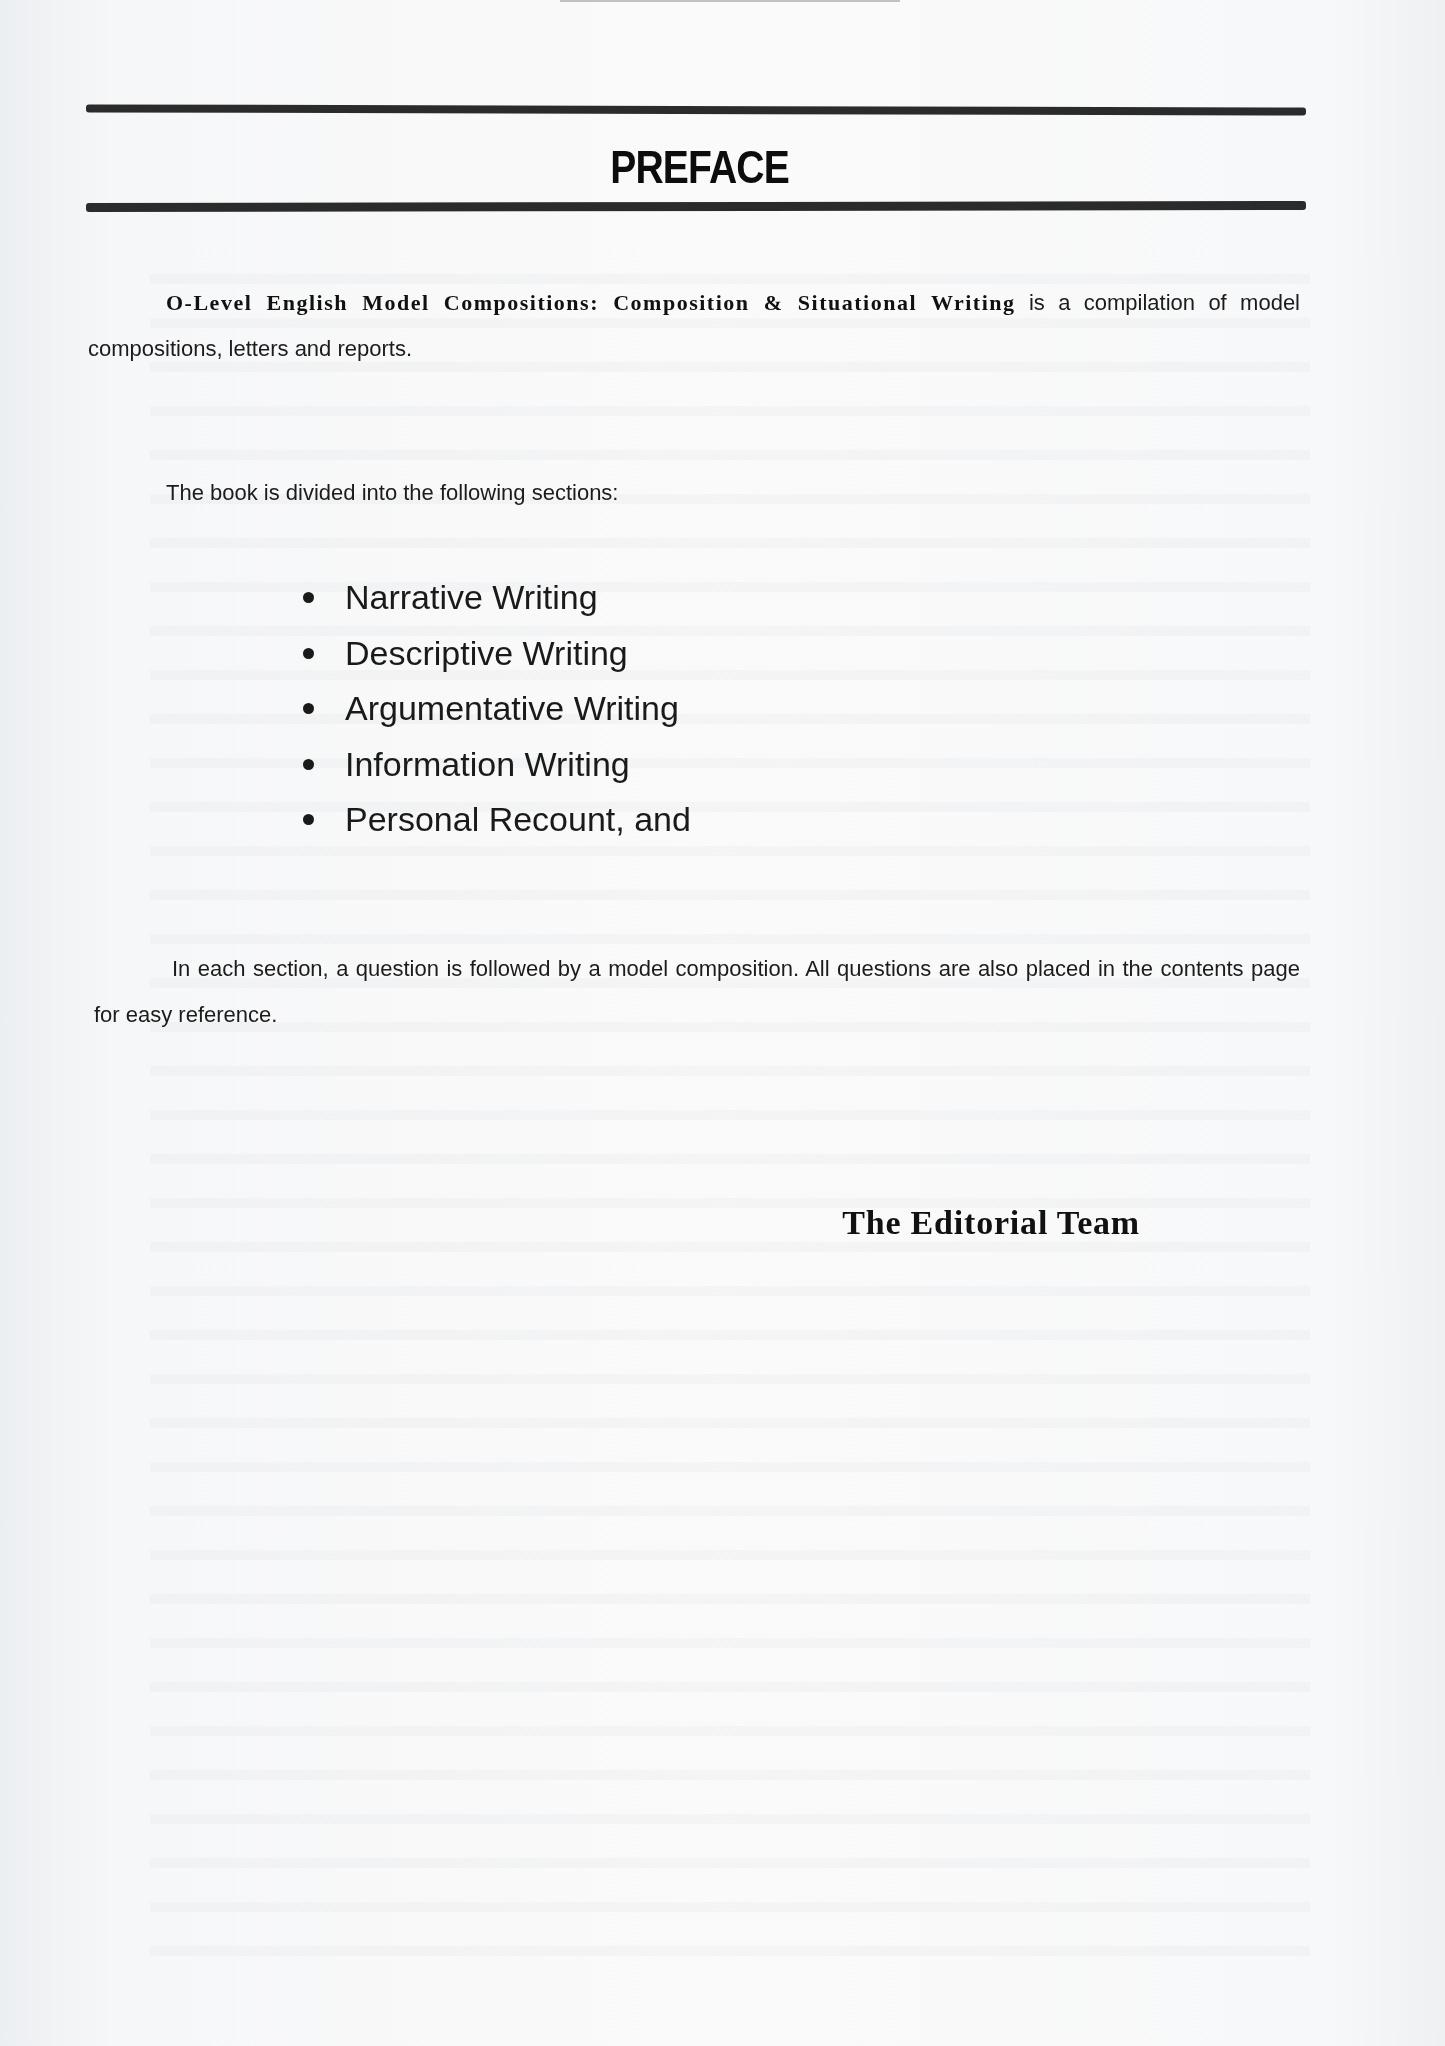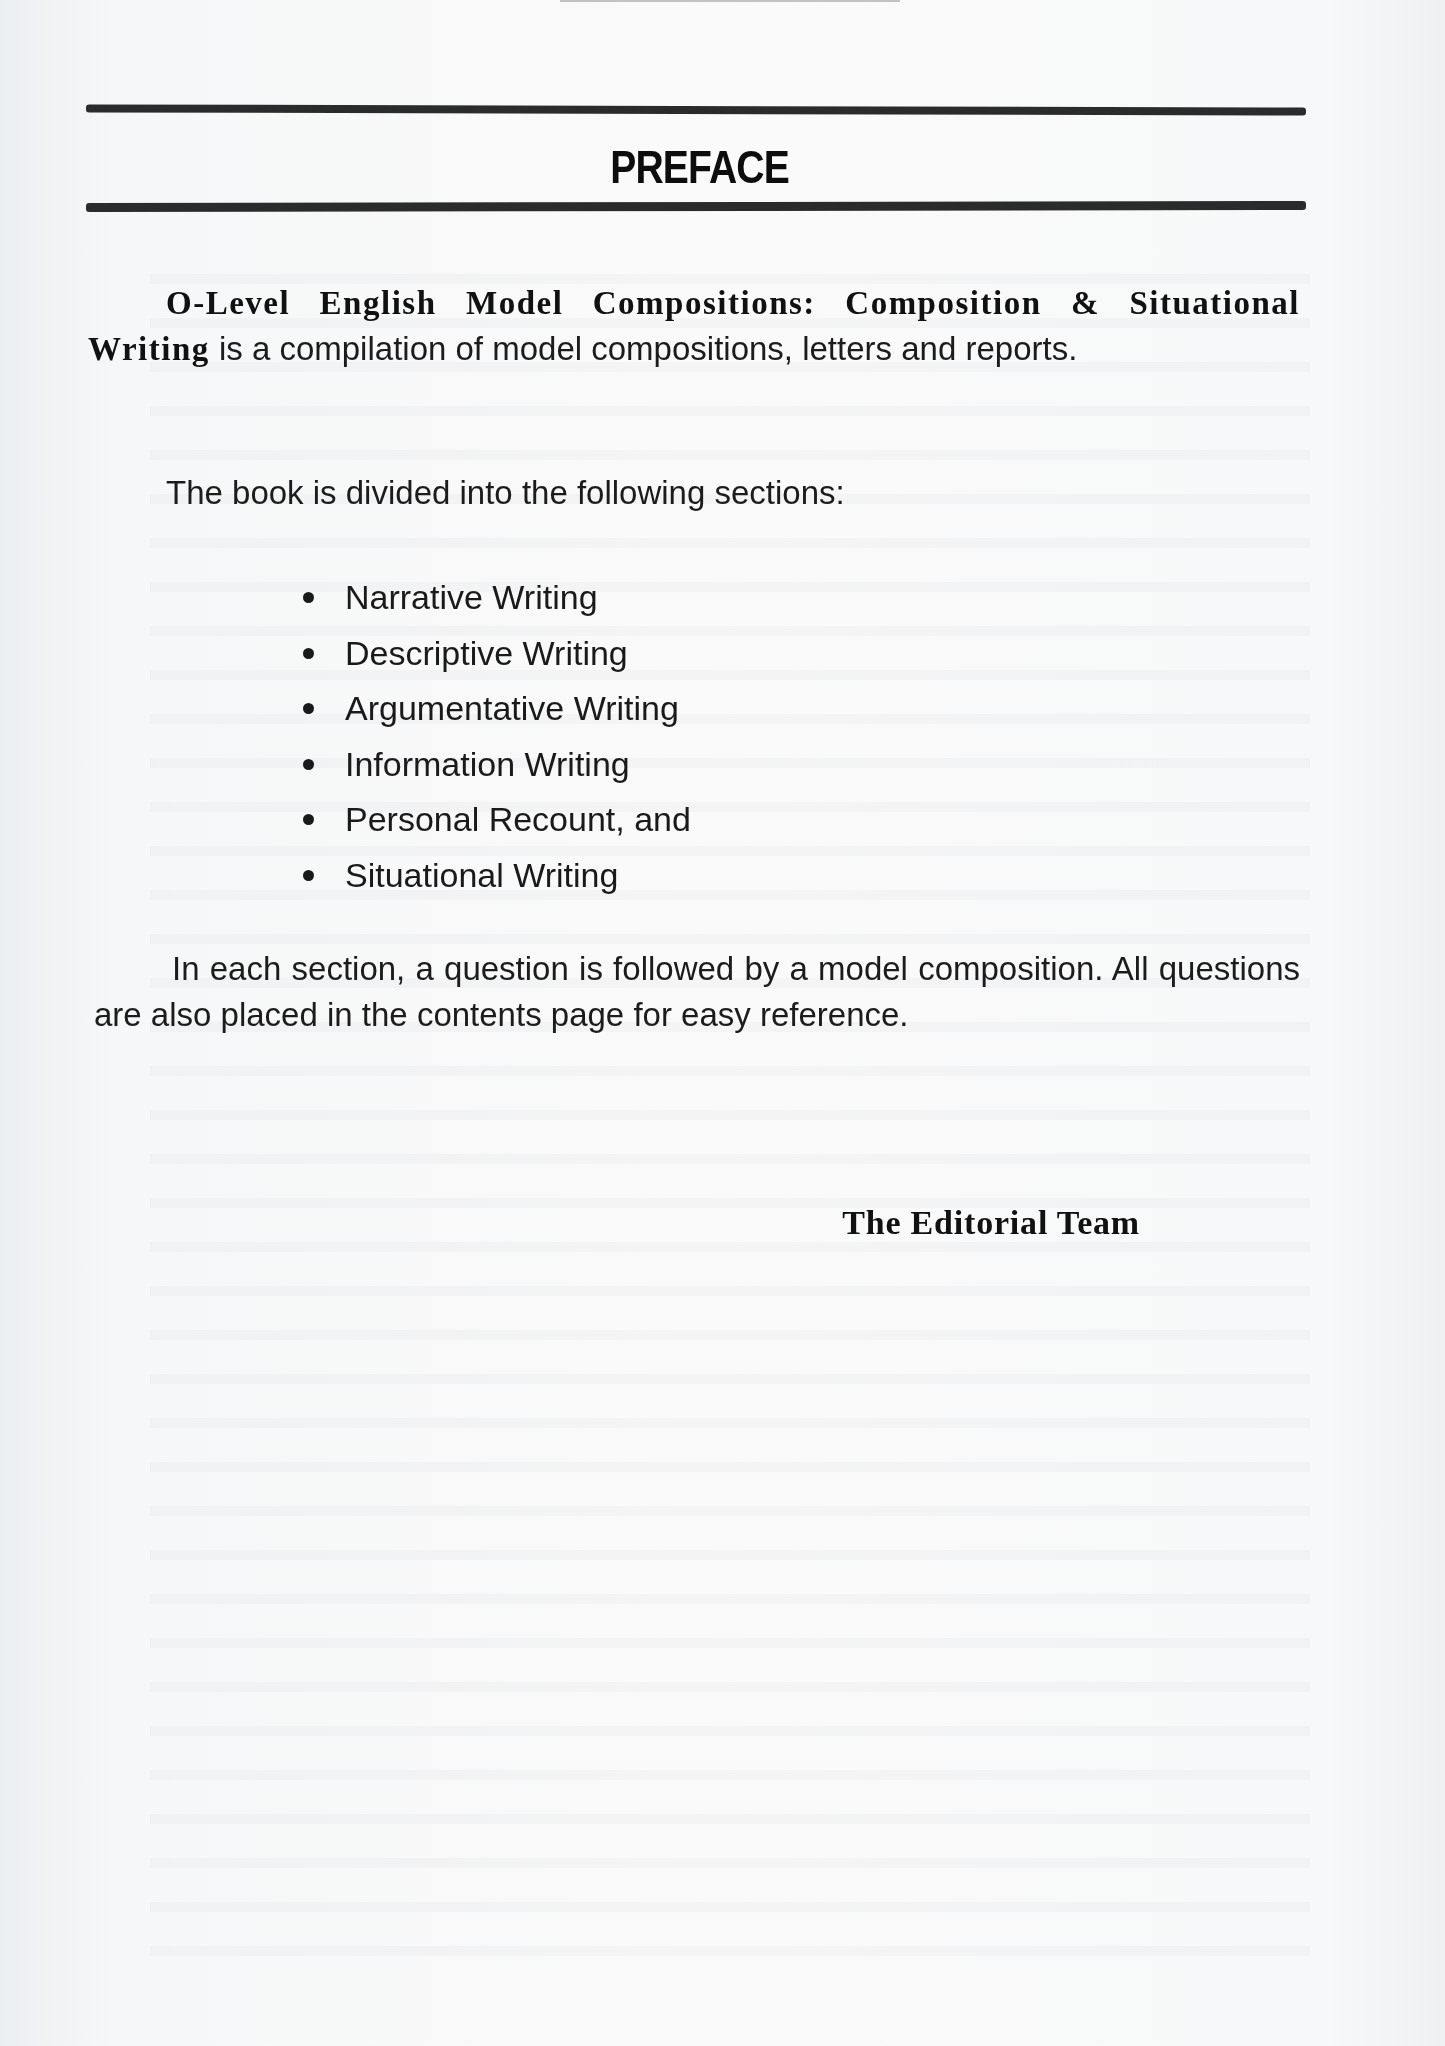--- a/index.html
+++ b/index.html
@@ -55,21 +55,21 @@
       font-size: 46px;
       letter-spacing: -1px;
       transform: scaleX(0.85);
       transform-origin: 697px 0;
       color: #0d0d0d;
     }
     .para {
       position: absolute;
       left: 88px;
       width: 1212px;
-      font-size: 33px;
+      font-size: 22px;
       line-height: 46px;
       text-align: justify;
       font-family: "Liberation Sans", sans-serif;
       color: #1c1c1c;
     }
     .para .lead {
       font-family: "Liberation Serif", serif;
       font-weight: 700;
       letter-spacing: 1.5px;
       color: #111;
@@ -127,21 +127,20 @@
   <p class="para p2" style="margin:0;">
     <span class="indent"></span><span>The book is divided into the following sections:</span>
   </p>
 
   <ul class="sections">
     <li><span class="bullet"></span><span>Narrative Writing</span></li>
     <li><span class="bullet"></span><span>Descriptive Writing</span></li>
     <li><span class="bullet"></span><span>Argumentative Writing</span></li>
     <li><span class="bullet"></span><span>Information Writing</span></li>
     <li><span class="bullet"></span><span>Personal Recount, and</span></li>
-    <li><span class="bullet"></span><span>Situational Writing</span></li>
   </ul>
 
   <p class="para p3" style="margin:0;">
     <span class="indent"></span><span>In each section, a question is followed by a model composition. All questions are also placed in the contents page for easy reference.</span>
   </p>
 
 
   <div class="signature">The Editorial Team</div>
 </div>
 

